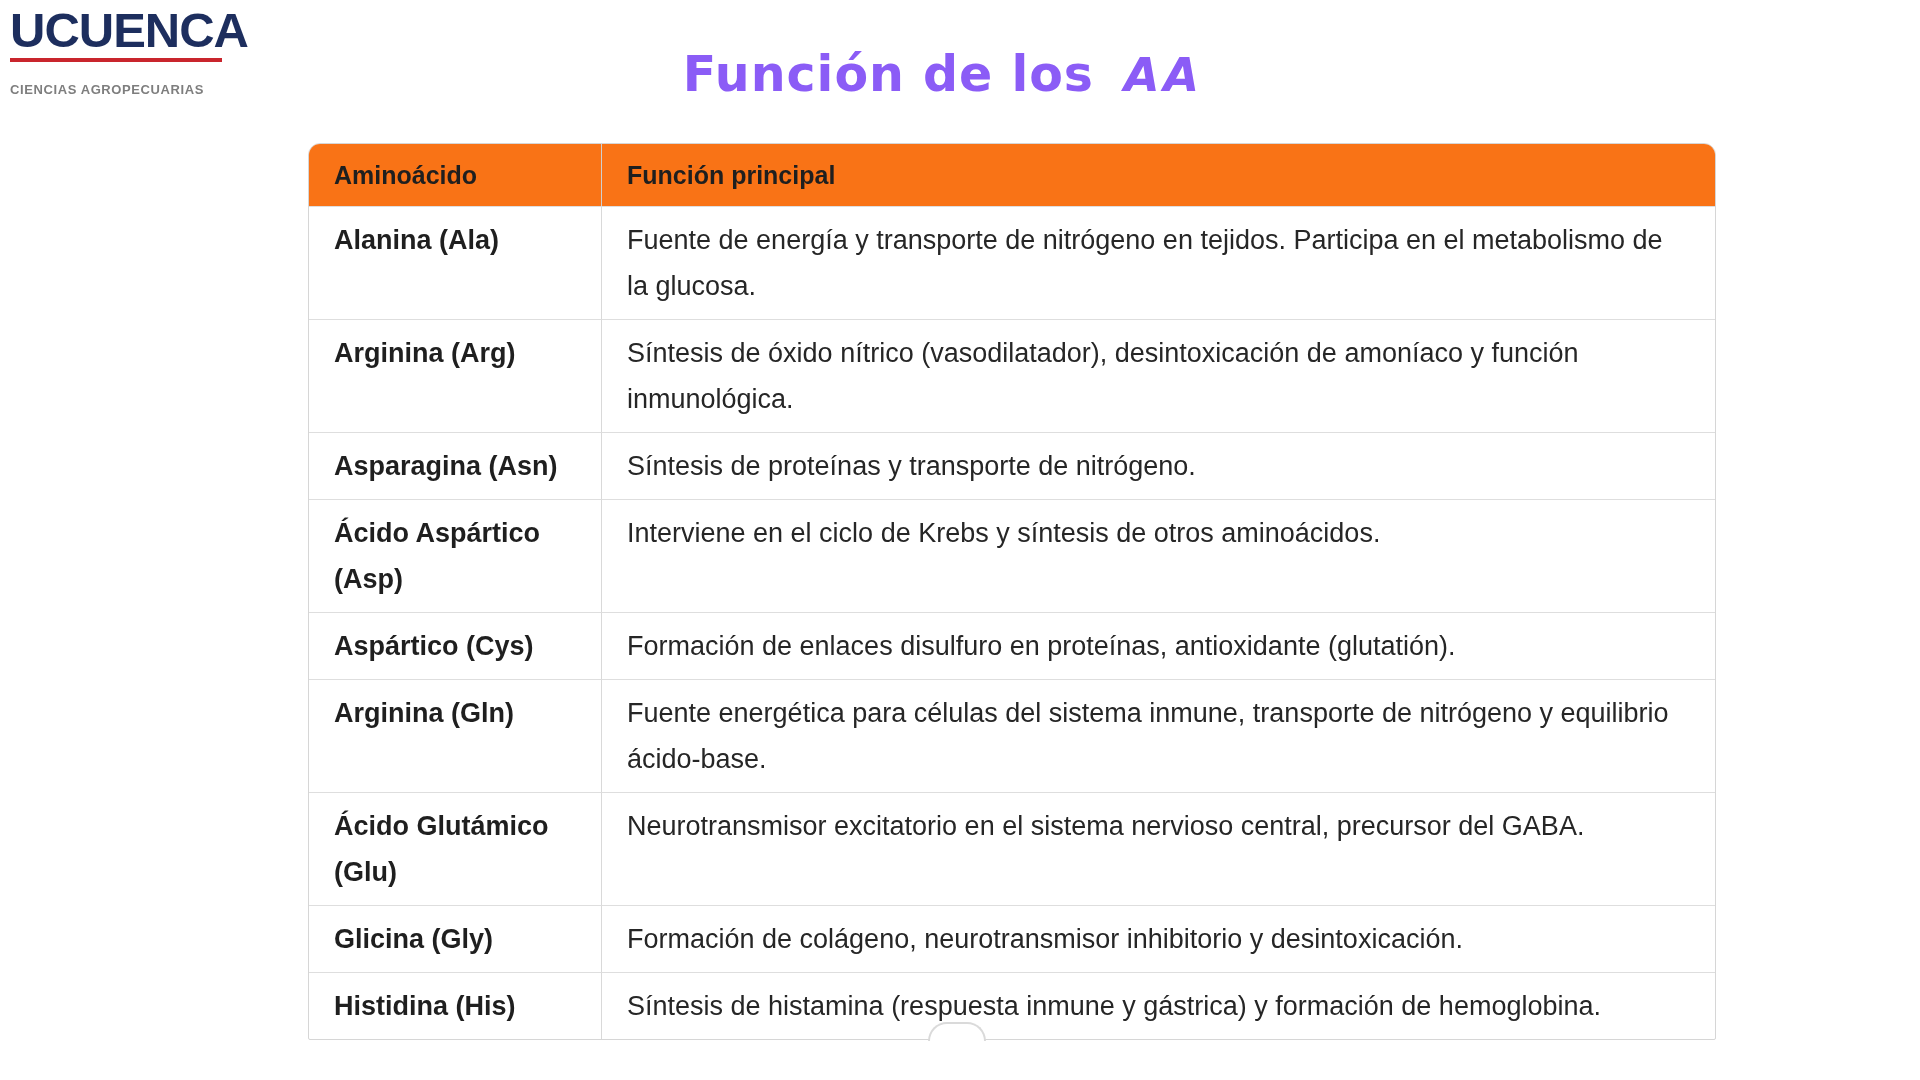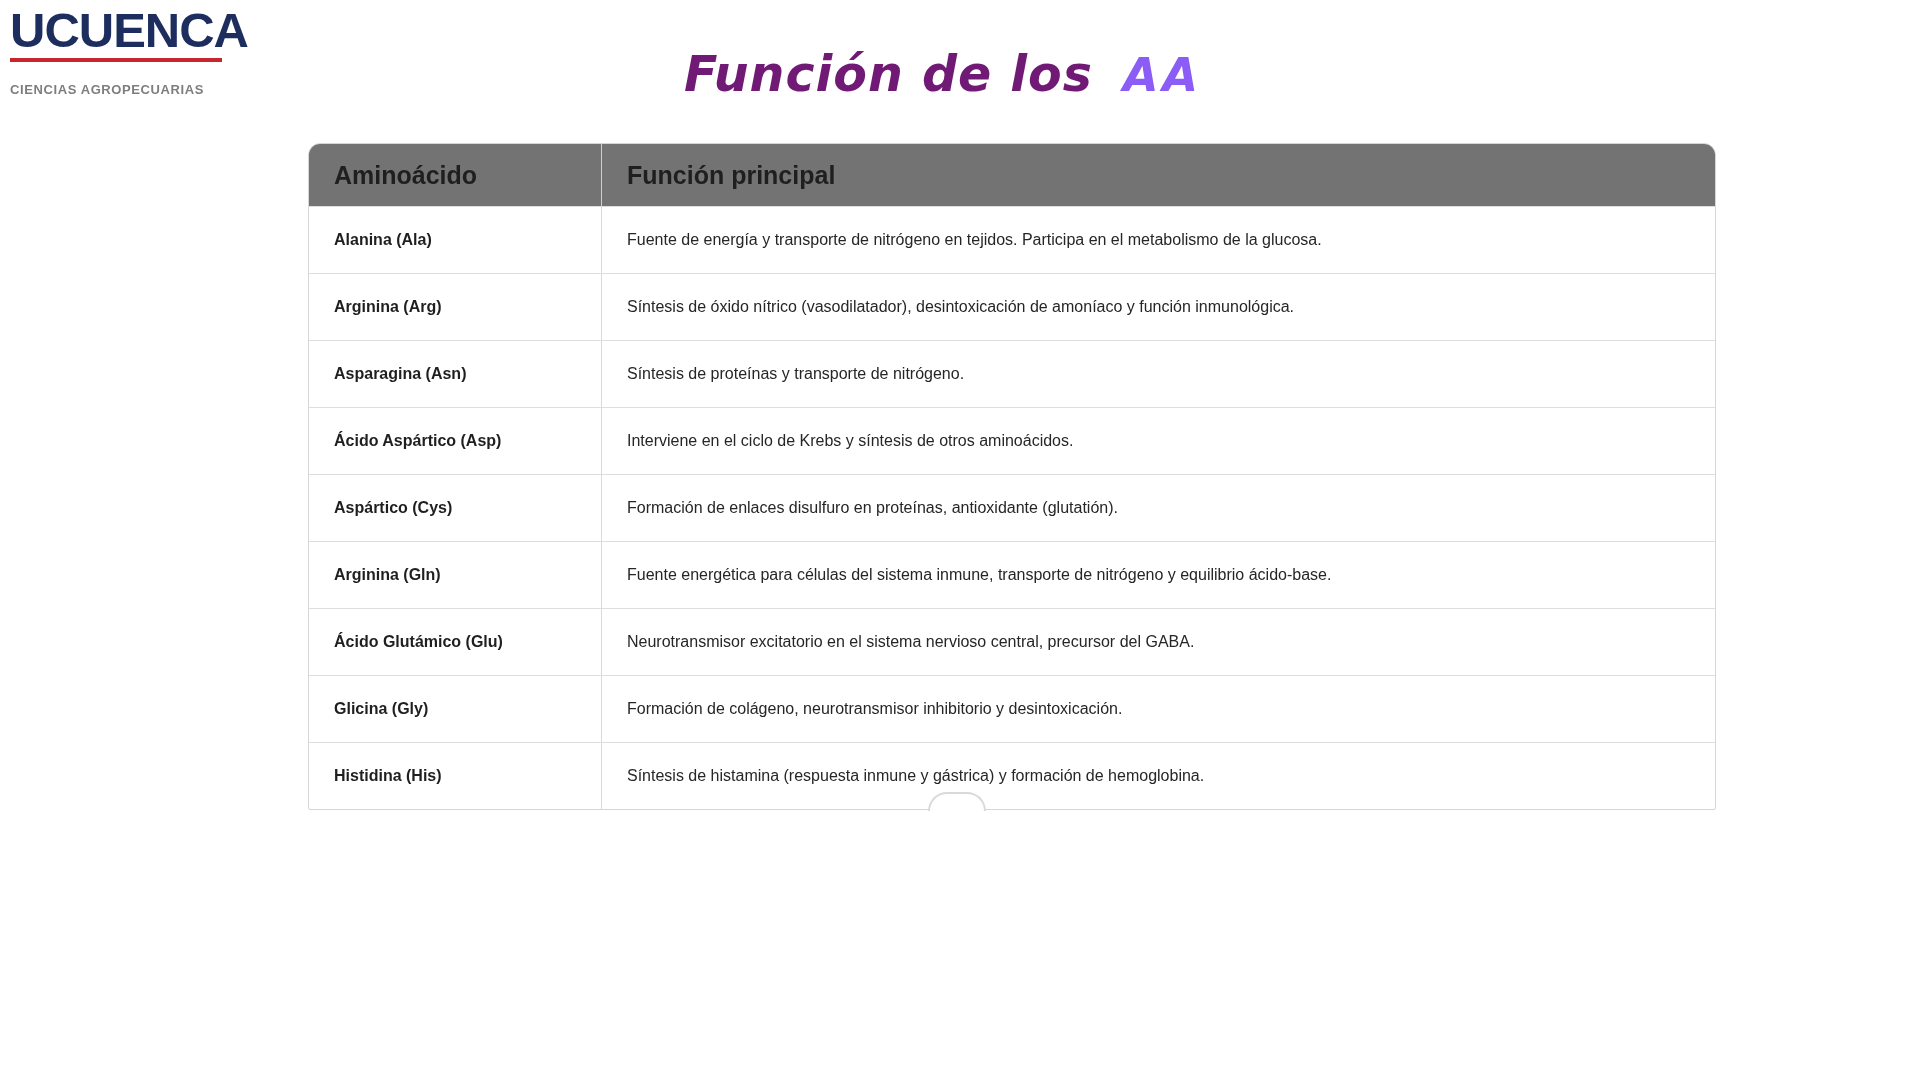--- a/index.html
+++ b/index.html
@@ -37,25 +37,24 @@
   
   .page-title {
     position: absolute;
     top: 46px;
     left: 943px;
     transform: translateX(-50%);
     white-space: nowrap;
     font-family: "DejaVu Sans", sans-serif;
   }
   .title-main {
-    color: #701a75;
+    color: #8b5cf6;
     font-size: 49px;
     font-weight: 800;
     letter-spacing: 1px;
-    font-style: italic;
   }
   .title-suffix {
     color: #8b5cf6;
     font-size: 46px;
     font-weight: 600;
     font-style: italic;
     margin-left: 30px;
     letter-spacing: 4px;
   }
 
@@ -66,34 +65,34 @@
     width: 1408px;
     border: 1px solid #d6d6d6;
     border-radius: 12px 12px 2px 2px;
     background: #ffffff;
   }
   .trow {
     display: grid;
     grid-template-columns: 292px 1fr;
   }
   .trow.head {
-    background: #737373;
+    background: #f97316;
     border-radius: 11px 11px 0 0;
     min-height: 62px;
   }
   .trow.head .cell {
     display: flex; align-items: center;
     font-weight: 700;
     font-size: 25px;
     color: #1f1f1f;
     padding-top: 0; padding-bottom: 0;
   }
   .cell {
     padding: 10px 25px;
-    font-size: 16px;
+    font-size: 27px;
     line-height: 46px;
     color: #262626;
   }
   .cell.amino { font-weight: 700; color: #1f1f1f; }
   .trow:not(.head) .cell { border-top: 1px solid #dedede; }
   .cell.c2 { border-left: 1px solid #d9d9d9; }
   .trow.head .cell.c2 { border-left: 1px solid #cfcfcf; }
 
   
 

